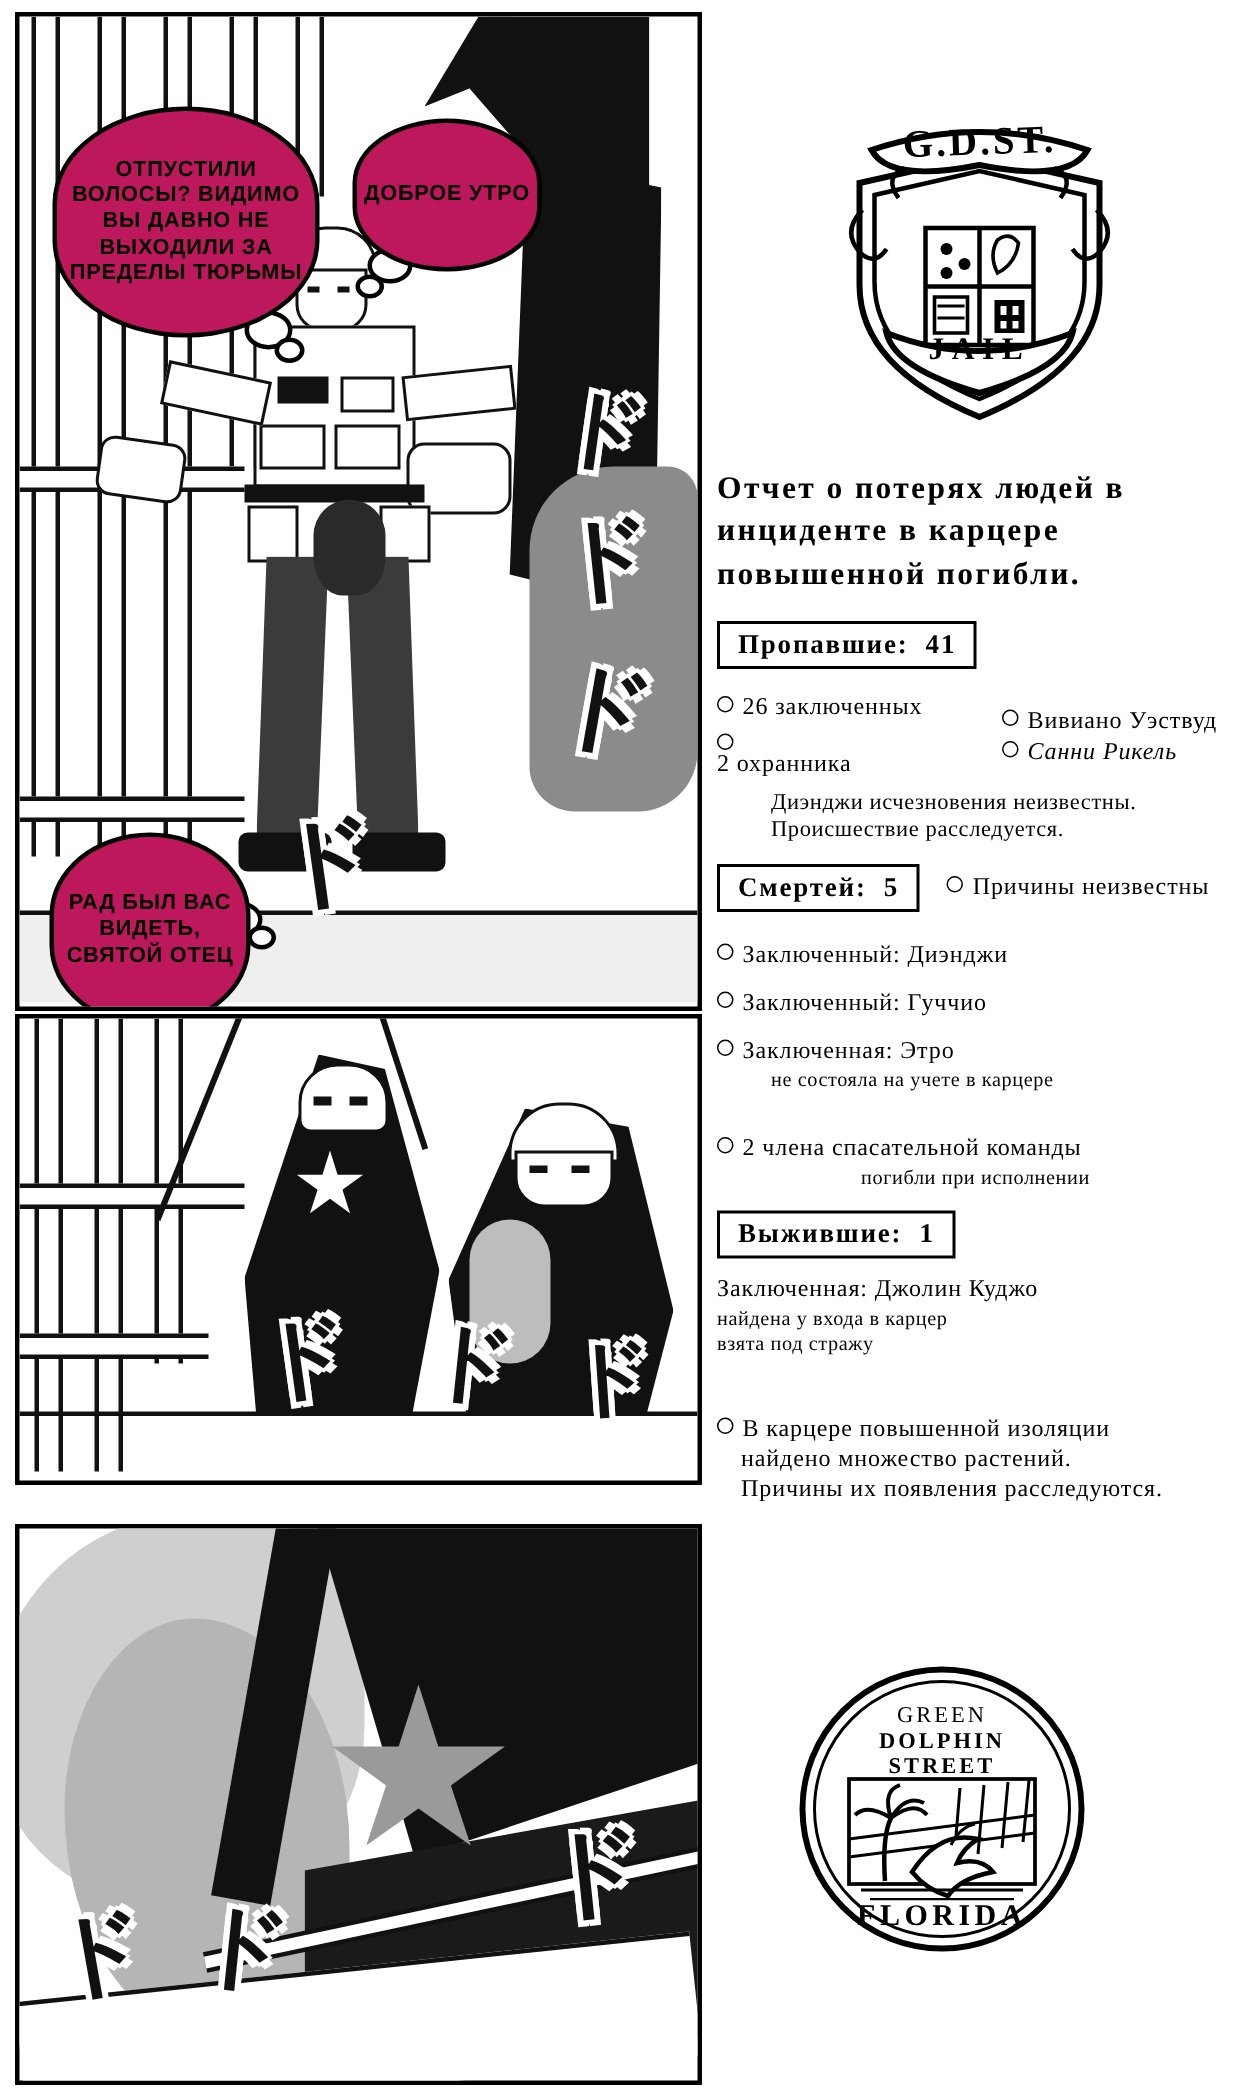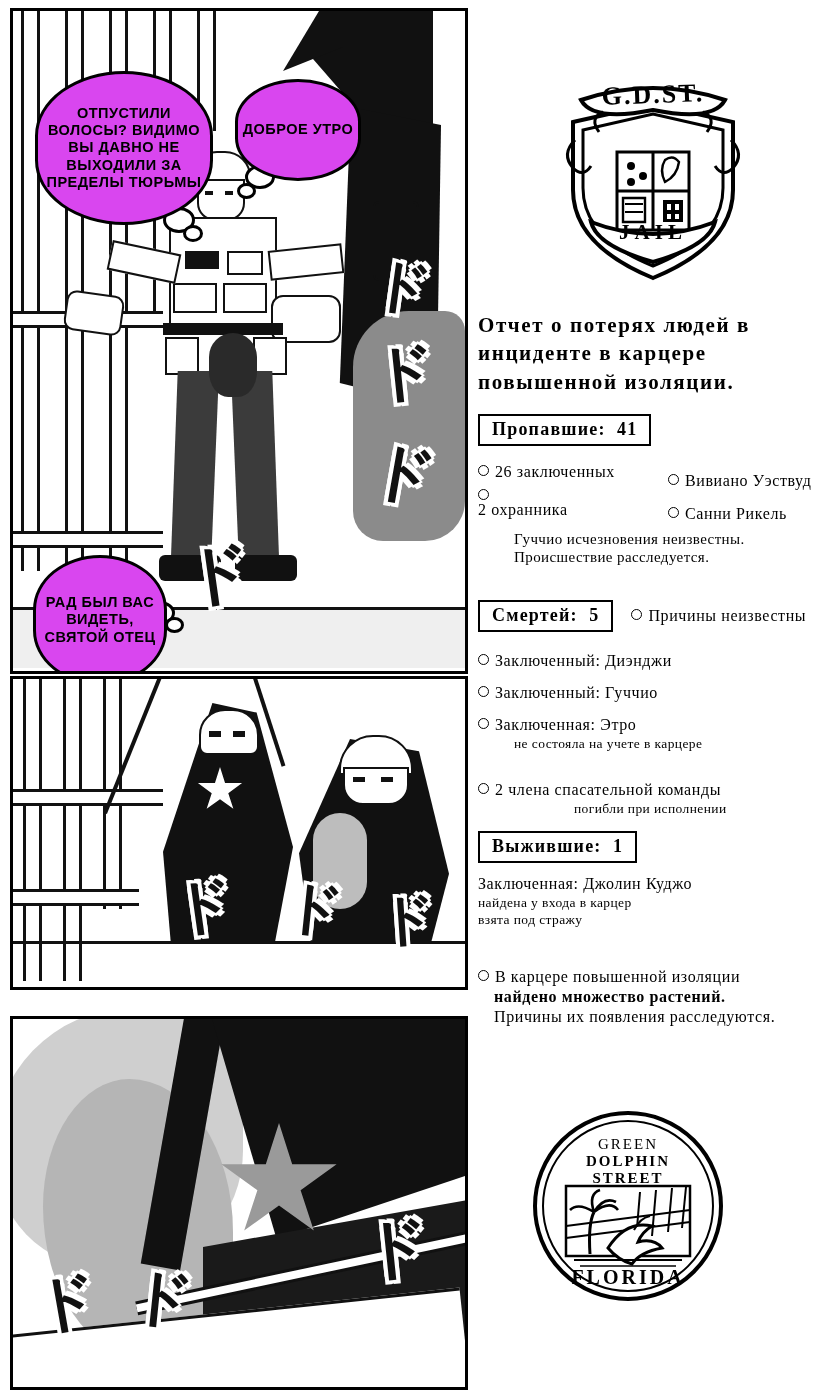--- a/index.html
+++ b/index.html
@@ -51,21 +51,21 @@
     position: absolute;
     height: 11px;
     background: #fff;
     border-top: 3px solid #111;
     border-bottom: 3px solid #111;
   }
 
   
   .bubble {
     position: absolute;
-    background: #d946ef;
+    background: #be185d;
     border: 3px solid #000;
     border-radius: 50% / 42%;
     display: flex;
     align-items: center;
     justify-content: center;
     text-align: center;
     font-family: "Liberation Sans", sans-serif;
     font-weight: bold;
     letter-spacing: 0.5px;
     line-height: 1.18;
@@ -150,21 +150,21 @@
   }
   .sub {
     font-size: 13.5px;
     letter-spacing: 0.4px;
     margin: 2px 0 0 0;
   }
   .indent-1 { margin-left: 16px; }
   .indent-2 { margin-left: 36px; }
   .indent-4 { margin-left: 96px; }
 
-  .row2 { display: flex; align-items: flex-start; margin-top: 20px; }
+  .row2 { display: flex; align-items: flex-start; }
   .row2 > div:first-child { flex: 0 0 auto; }
 
   .circ {
     display: inline-block;
     width: 9px; height: 9px;
     border: 1.6px solid #000;
     border-radius: 50%;
     margin-right: 6px;
     position: relative;
     top: -1px;
@@ -346,21 +346,21 @@
       </svg>
       <div style="position:absolute; left:0; top:10px; width:200px; text-align:center;
                   font-family:'Liberation Serif', serif; font-weight:bold; font-size:26px;
                   letter-spacing:2px; transform: rotate(-2deg);">G.D.ST.</div>
       <div style="position:absolute; left:0; top:150px; width:200px; text-align:center;
                   font-family:'Liberation Serif', serif; font-weight:bold; font-size:21px;
                   letter-spacing:5px;">JAIL</div>
     </div>
 
     
-    <div class="report-title">Отчет о потерях людей в инциденте в карцере повышенной изоляции.</div>
+    <div class="report-title">Отчет о потерях людей в инциденте в карцере повышенной погибли.</div>
 
     
     <div class="boxed">
       <span>Пропавшие:</span>
       &nbsp;<span>41</span>
     </div>
 
     <div class="spacer-8"></div>
 
     <div class="line">
@@ -371,28 +371,28 @@
     <div class="row2" style="margin-top:9px;">
       <div class="line" style="margin:0; width:190px;flex-direction:column;">
         <span class="circ"></span>
         <span>2 охранника</span>
       </div>
       <div style="margin-top:-18px;">
         <div class="line" style="margin:0;">
           <span class="circ"></span>
           <span>Вивиано Уэствуд</span>
         </div>
-        <div class="line" style="margin-top:15px;">
+        <div class="line" style="margin-top:3px;font-style:italic;">
           <span class="circ"></span>
           <span>Санни Рикель</span>
         </div>
       </div>
     </div>
 
-    <div class="sub indent-2" style="margin-top:8px; font-size:15px;">Гуччио исчезновения неизвестны.</div>
+    <div class="sub indent-2" style="margin-top:8px; font-size:15px;">Диэнджи исчезновения неизвестны.</div>
     <div class="sub indent-2" style="margin-top:1px; font-size:15px;">Происшествие расследуется.</div>
 
     <div class="spacer-14"></div>
 
     
     <div class="row2" style="align-items:center;">
       <div class="boxed">
         <span>Смертей:</span>
         &nbsp;<span>5</span>
       </div>
@@ -445,21 +445,21 @@
     </div>
     <div class="sub" style="margin-top:2px;">найдена у входа в карцер</div>
     <div class="sub" style="margin-top:1px;">взята под стражу</div>
 
     <div class="spacer-14"></div>
 
     <div class="line" style="margin-top:26px;">
       <span class="circ"></span>
       <span>В карцере повышенной изоляции</span>
     </div>
-    <div class="line indent-1" style="margin-top:2px;font-weight:bold;">
+    <div class="line indent-1" style="margin-top:2px;">
       <span>найдено множество растений.</span>
     </div>
     <div class="line indent-1" style="margin-top:2px;">
       <span>Причины их появления расследуются.</span>
     </div>
   </div>
 
   <div id="stamp">
     <svg viewBox="0 0 196 196" width="196" height="196" aria-hidden="true">
       <circle cx="98" cy="98" r="93" fill="#fff" stroke="#000" stroke-width="4"></circle>

